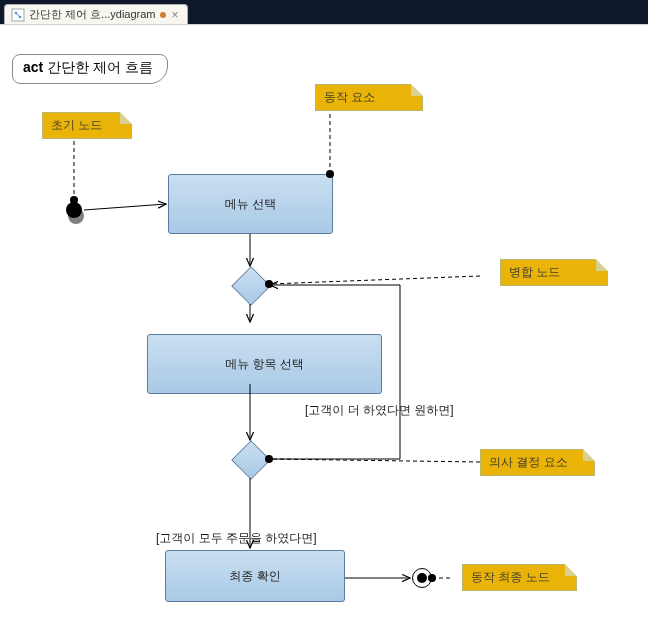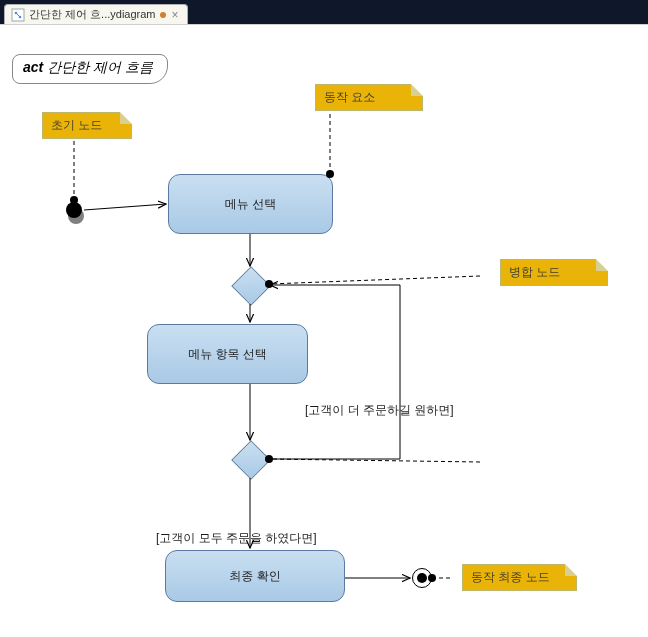--- a/index.html
+++ b/index.html
@@ -49,21 +49,20 @@
     left: 12px;
     top: 30px;
     background: #ffffff;
     border: 1px solid #888;
     border-top-left-radius: 8px;
     border-top-right-radius: 8px;
     border-bottom-left-radius: 8px;
     border-bottom-right-radius: 18px;
     padding: 4px 14px 6px 10px;
     font-size: 14px;
-    font-style: italic;
   }
   .diagram-frame .kw {
     font-weight: bold;
   }
   .canvas {
     position: absolute;
     left: 0;
     top: 24px;
     width: 648px;
     height: 613px;
@@ -97,21 +96,21 @@
     right: -1px;
     width: 12px;
     height: 12px;
     background: #ffffff;
   }
 
   .activity {
     position: absolute;
     background: linear-gradient(#c9dff1, #a9c9e6);
     border: 1px solid #5a7aa0;
-    border-radius: 12px;
+    border-radius: 3px;
     display: flex;
     align-items: center;
     justify-content: center;
     font-size: 12px;
     color: #1a1a1a;
     box-sizing: border-box;
   }
 
   .initial-node {
     position: absolute;
@@ -203,48 +202,51 @@
 
   <div class="note" style="left:42px; top:88px; width:90px;">
     <span>초기 노드</span>
   </div>
   <div class="note" style="left:315px; top:60px; width:108px;">
     <span>동작 요소</span>
   </div>
   <div class="note" style="left:480px; top:235px; width:108px;margin-left:20px;">
     <span>병합 노드</span>
   </div>
+  <div class="note" style="left:480px; top:425px; width:115px;">
+    <span>의사 결정 요소</span>
+  </div>
   <div class="note" style="left:462px; top:540px; width:115px;">
     <span>동작 최종 노드</span>
   </div>
 
   <div class="initial-shadow" style="left:68px; top:184px;"></div>
   <div class="initial-node" style="left:66px; top:178px;"></div>
 
   <div class="activity" style="left:168px; top:150px; width:165px; height:60px;">
     <span>메뉴 선택</span>
   </div>
 
-  <div class="activity" style="left:147px; top:300px; width:161px; height:60px;">
+  <div class="activity" style="left:147px; top:310px; width:235px; height:60px;">
     <span>메뉴 항목 선택</span>
   </div>
 
   <div class="activity" style="left:165px; top:526px; width:180px; height:52px;">
     <span>최종 확인</span>
   </div>
 
   <div class="merge-decision" style="left:237px; top:248px;"></div>
 
   <div class="merge-decision" style="left:237px; top:422px;"></div>
 
   <div class="final-node" style="left:412px; top:544px;">
     <div class="inner"></div>
   </div>
 
-  <div class="guard-label" style="left:305px; top:378px;">[고객이 더 주문하길 원하면]</div>
+  <div class="guard-label" style="left:305px; top:378px;">[고객이 더 하였다면 원하면]</div>
   <div class="guard-label" style="left:156px; top:482px;margin-top:24px;">[고객이 모두 주문을 하였다면]</div>
 
   <svg class="edges">
     <defs>
       <marker id="arrow" viewBox="0 0 10 10" refX="9" refY="5" markerWidth="8" markerHeight="8" orient="auto-start-reverse">
         <path d="M 0 1 L 9 5 L 0 9 z" fill="#000"></path>
       </marker>
       <marker id="openarrow" viewBox="0 0 10 10" refX="9" refY="5" markerWidth="9" markerHeight="9" orient="auto-start-reverse">
         <path d="M 0 1 L 9 5 L 0 9" fill="none" stroke="#000" stroke-width="1.3"></path>
       </marker>

